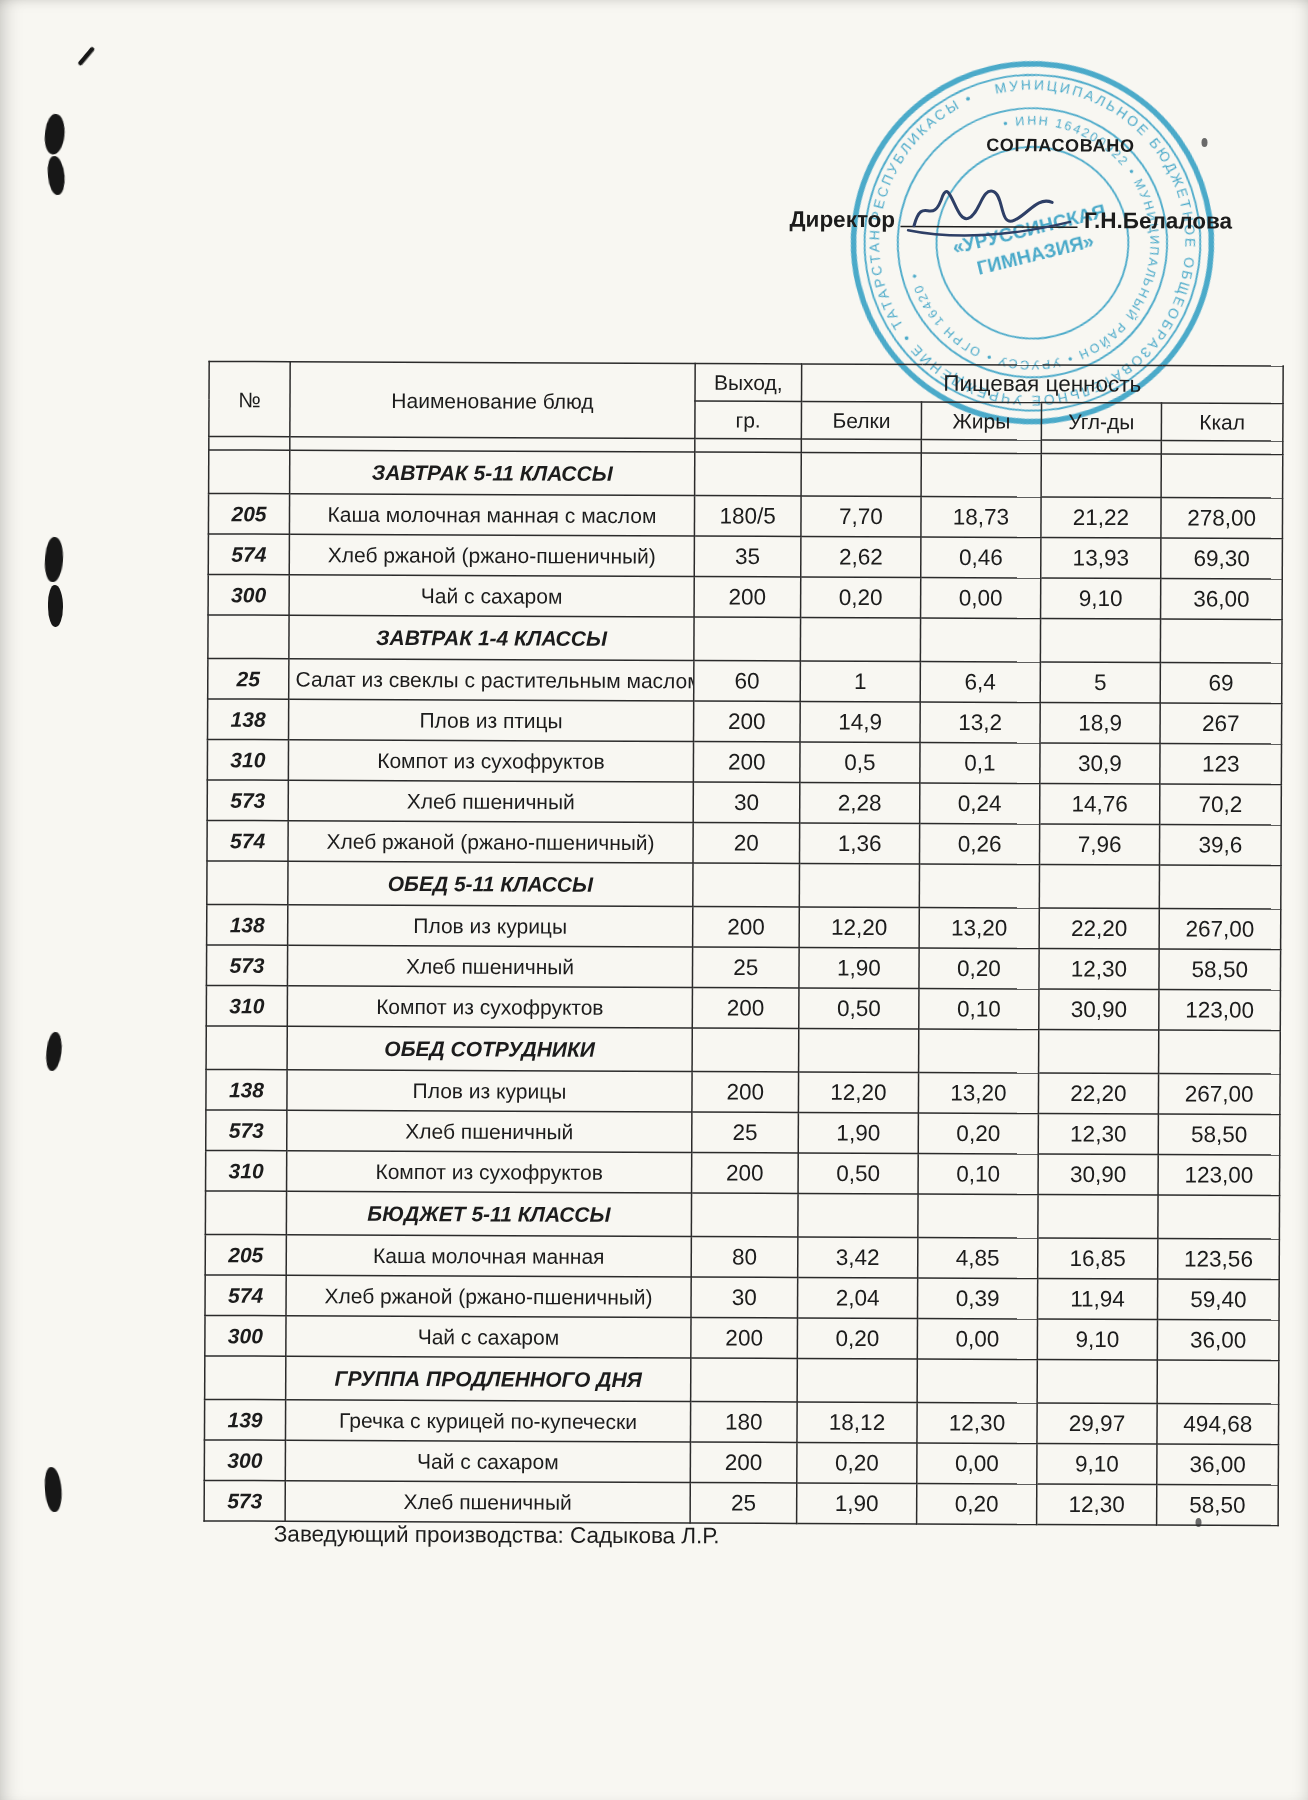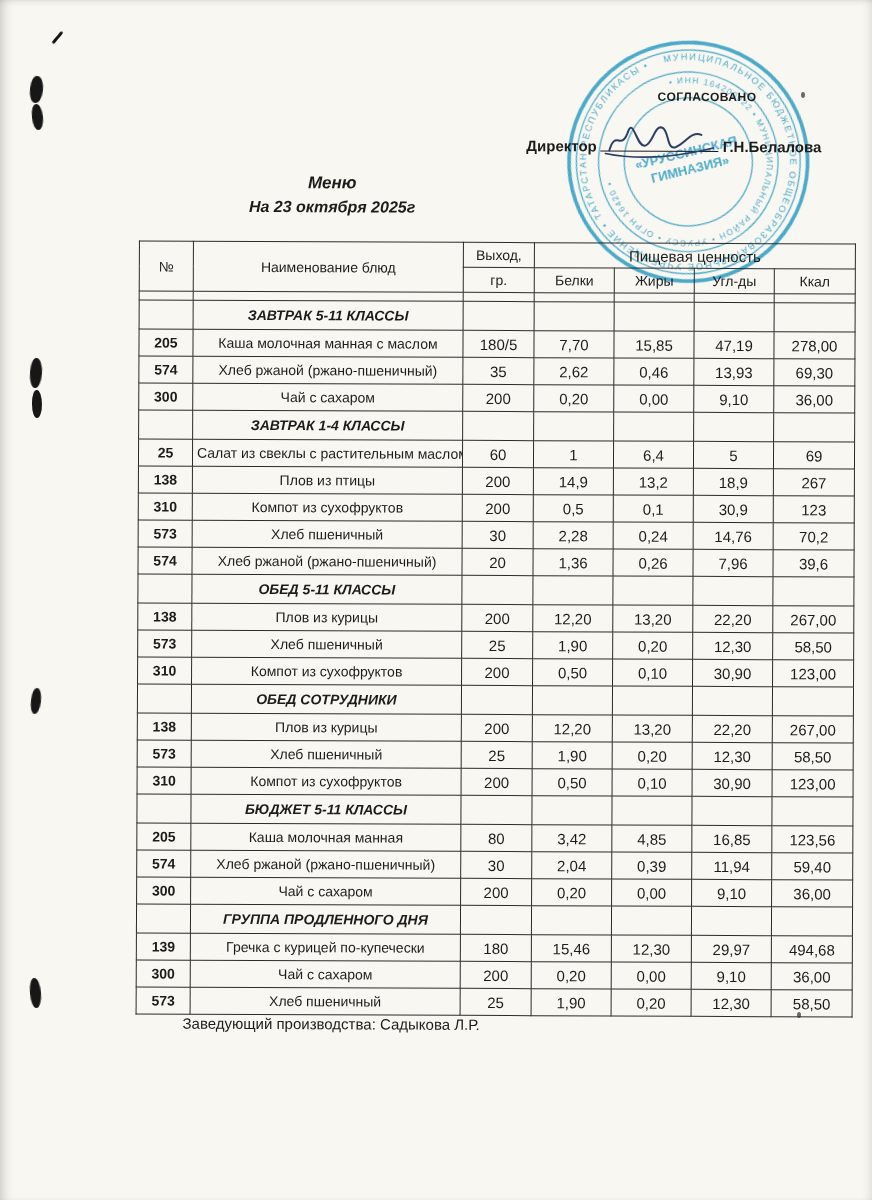--- a/index.html
+++ b/index.html
@@ -55,21 +55,21 @@
   .menu-table{position:absolute;left:140px;top:240px;width:716px;border-collapse:collapse;table-layout:fixed;
               font-size:14px;z-index:3;}
   .menu-table td{border:1px solid #2b2b2b;padding:2px 4px;text-align:center;vertical-align:middle;
                  overflow:hidden;white-space:nowrap;}
   .menu-table thead td{height:20px;font-size:14px;}
   .menu-table .nutr-head{font-size:15px;}
   tr.spacer-row td{height:8px;padding:0;}
   tr.section-row td{height:24px;}
   tr.section-row td.c-name{font-weight:bold;font-style:italic;}
   tr.data-row td{height:22px;}
-  tr.data-row td.c-num{font-weight:bold;}
+  tr.data-row td.c-num{font-weight:bold;font-style:italic;}
   tr.data-row td.c-val{font-size:15px;}
   tr.data-row td.c-name{font-size:14px;}
 
   
   .footer-note{position:absolute;left:187px;top:1014px;font-size:15px;z-index:3;}
 </style>
 </head>
 <body>
 
 <div class="page">
@@ -108,24 +108,20 @@
       <span>Директор</span><span class="blank-line"></span><span>Г.Н.Белалова</span>
     </div>
 
     <div class="signature">
       <svg width="130" height="46" viewBox="0 0 130 46">
         <path d="M14 34 C20 12, 26 36, 33 14 C38 2, 42 32, 50 29 C58 26, 59 8, 67 11 C74 14, 71 35, 81 30 C90 26, 96 14, 106 18" fill="none" stroke="#2e3f66" stroke-width="2" stroke-linecap="round"></path>
         <path d="M10 37 C40 43, 78 41, 118 31" fill="none" stroke="#2e3f66" stroke-width="1.6" stroke-linecap="round"></path>
       </svg>
     </div>
 
-    <div class="menu-title">
-      <div class="t1">Меню</div>
-      <div class="t2">На 23 октября 2025г</div>
-    </div>
 
     <table class="menu-table">
       <colgroup>
         <col style="width:54px">
           <col style="width:270px">
           <col style="width:71px">
         <col style="width:80px">
           <col style="width:80px">
           <col style="width:80px">
           <col style="width:81px">
@@ -162,22 +158,22 @@
             <td class="c-val"></td>
             <td class="c-val"></td>
             <td class="c-val"></td>
             <td class="c-val"></td>
           </tr>
           <tr class="data-row">
             <td class="c-num">205</td>
             <td class="c-name">Каша молочная манная с маслом</td>
             <td class="c-val">180/5</td>
             <td class="c-val">7,70</td>
-            <td class="c-val">15,85</td>
-            <td class="c-val">47,19</td>
+            <td class="c-val">18,73</td>
+            <td class="c-val">21,22</td>
             <td class="c-val">278,00</td>
           </tr>
           <tr class="data-row">
             <td class="c-num">574</td>
             <td class="c-name">Хлеб ржаной (ржано-пшеничный)</td>
             <td class="c-val">35</td>
             <td class="c-val">2,62</td>
             <td class="c-val">0,46</td>
             <td class="c-val">13,93</td>
             <td class="c-val">69,30</td>
@@ -359,21 +355,21 @@
             <td class="c-val"></td>
             <td class="c-val"></td>
             <td class="c-val"></td>
             <td class="c-val"></td>
             <td class="c-val"></td>
           </tr>
           <tr class="data-row">
             <td class="c-num">139</td>
             <td class="c-name">Гречка с курицей по-купечески</td>
             <td class="c-val">180</td>
-            <td class="c-val">15,46</td>
+            <td class="c-val">18,12</td>
             <td class="c-val">12,30</td>
             <td class="c-val">29,97</td>
             <td class="c-val">494,68</td>
           </tr>
           <tr class="data-row">
             <td class="c-num">300</td>
             <td class="c-name">Чай с сахаром</td>
             <td class="c-val">200</td>
             <td class="c-val">0,20</td>
             <td class="c-val">0,00</td>

